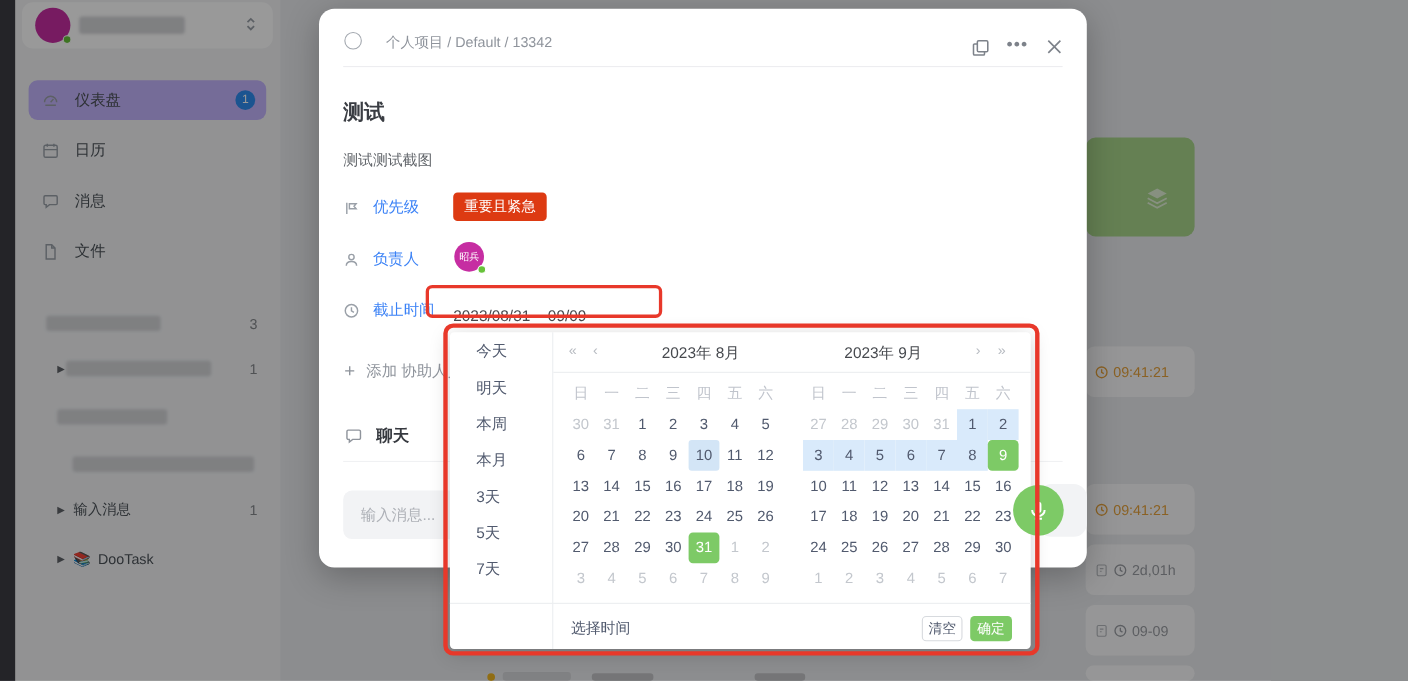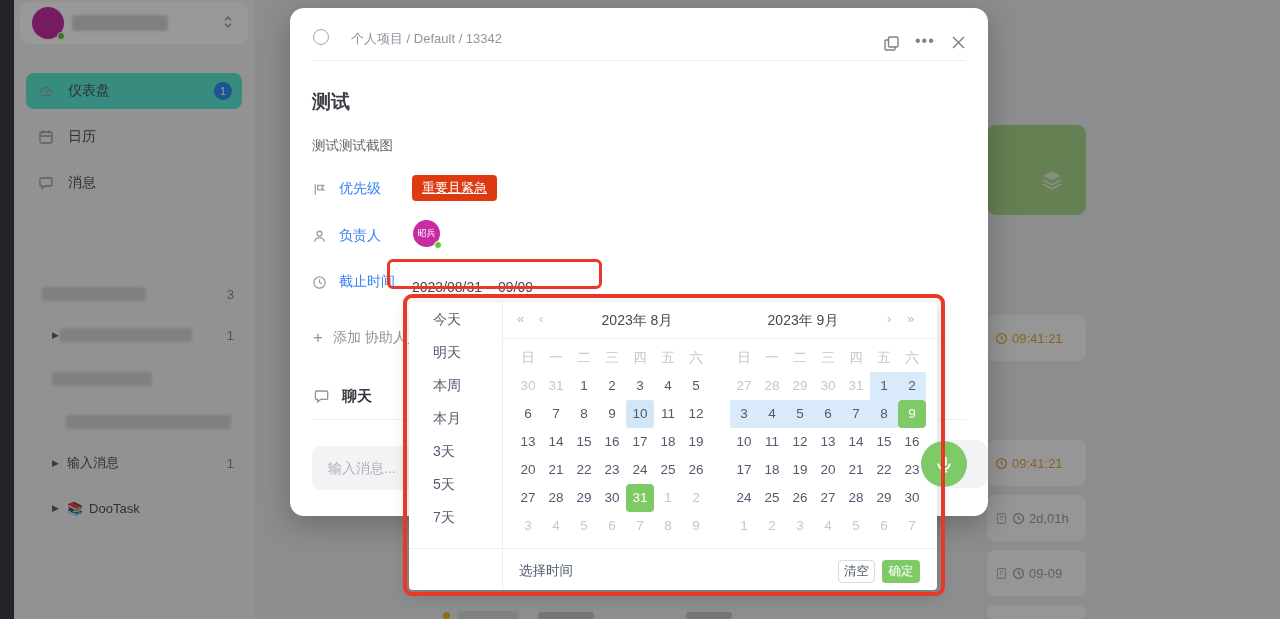--- a/index.html
+++ b/index.html
@@ -12,21 +12,21 @@
   .edge-strip { left:0; top:0; width:14px; height:619px; background:#3c3c44; }
   .sidebar { left:14px; top:0; width:241px; height:619px; background:#f3f4f6; }
   .user-card { position:absolute; left:6px; top:2px; width:228px; height:42px; background:#fff; border-radius:10px; }
   .avatar { position:absolute; border-radius:50%; background:#c62da2;text-align:center; }
   .user-card .avatar { left:12px; top:5px; width:32px; height:32px; }
   .presence { position:absolute; width:8px; height:8px; border-radius:50%; background:#67c23a; border:1.5px solid #fff; }
   .blur-block { position:absolute; background:#d4d5d8; border-radius:3px; filter:blur(1.5px); }
   .chev-updown { position:absolute; right:12px; top:12px; color:#9aa0a8; width:16px; height:16px; }
   .nav-wrap { position:absolute; left:12px; top:73px; width:216px; }
   .nav-item { position:relative; height:36px; margin-bottom:10px; border-radius:8px; display:flex; align-items:center; padding:0 12px; color:#4c5258; font-size:14px; }
-  .nav-item.active { background:#5eead4; }
+  .nav-item.active { background:#c4b5fd; }
   .nav-item .nicon { width:16px; height:16px; color:#9aa0a8; margin-right:14px; flex:0 0 16px; }
   .nav-item .badge { position:absolute; right:10px; top:9px; min-width:18px; height:18px; border-radius:9px; background:#2d8cf0; color:#fff; font-size:11px; line-height:18px; text-align:center; padding:0 5px; }
   .grp-row { position:absolute; left:12px; width:216px; height:22px; font-size:13px; color:#4c5258; display:flex; align-items:center; }
   .grp-row .tri { color:#5f6368; font-size:9px; margin:0 8px 0 26px; }
   .grp-row .cnt { position:absolute; right:8px; color:#86898d; }
   .main-bg { left:255px; top:0; width:1025px; height:619px; background:#eaecef; }
   .green-card { left:987px; top:125px; width:99px; height:90px; border-radius:9px; background:#a8d58a; }
   .green-card svg { position:absolute; left:52px; top:42px; width:26px; height:26px; color:rgba(255,255,255,.65); }
   .bg-row { left:987px; width:99px; height:46px; border-radius:8px; background:#fbfbfc; display:flex; align-items:center; padding-left:8px; font-size:13px; gap:4px; }
   .bg-row .ric { width:13px; height:13px; flex:0 0 13px; }
@@ -42,21 +42,21 @@
   
   .modal { left:290px; top:8px; width:698px; height:508px; background:#fff; border-radius:14px; z-index:10; box-shadow:0 8px 30px rgba(0,0,0,.25);padding-left:34px; }
   .m-check { position:absolute; left:23px; top:21px; width:16px; height:16px; border:1.5px solid #a3a8af; border-radius:50%; }
   .m-crumb { position:absolute; left:61px; top:22px; font-size:13px; color:#8f949c; }
   .m-ico { position:absolute; width:17px; height:17px; color:#7d828a; }
   .m-divider { position:absolute; left:22px; right:22px; height:1px; background:#ededf0; }
   .m-title { position:absolute; left:22px; top:81px; font-size:19px; font-weight:700; color:#3a3d43; }
   .m-desc { position:absolute; left:22px; top:129px; font-size:13.5px; color:#5f6368; }
   .f-label { position:absolute; left:22px; display:flex; align-items:center; gap:12px; color:#3b82f6; font-size:14px; }
   .f-label .fi { width:15px; height:15px; color:#9aa0a8; }
-  .p-badge { position:absolute; left:122px; top:167px; height:26px; line-height:26px; padding:0 10px; background:#dd3a12; color:#fff; font-size:13px; border-radius:4px;text-decoration:underline; }
+  .p-badge { position:absolute; left:122px; top:167px; height:26px; line-height:26px; padding:0 10px; background:#dd3a12; color:#fff; font-size:13px; border-radius:4px; }
   .a-avatar { left:123px; top:212px; width:27px; height:27px; color:#fff; font-size:9px; display:flex; align-items:center; justify-content:center; }
   .due-text { position:absolute; left:122px; top:265px; height:28px; line-height:28px; font-size:14px; color:#47494d; }
   .add-row { position:absolute; left:23px; top:321px; display:flex; align-items:center; gap:10px; color:#8f949c; font-size:14px; }
   .add-row .plus { font-size:17px; line-height:14px; }
   .chat-tab { position:absolute; left:23px; top:379px; display:flex; align-items:center; gap:12px; }
   .chat-tab .fi { width:17px; height:17px; color:#8f949c; }
   .chat-tab .t { font-size:15px; font-weight:700; color:#36393f; }
   .chat-div { position:absolute; left:22px; right:22px; top:411px; height:1px; background:#f0f1f3; }
   .msg-input { position:absolute; left:22px; top:438px; width:600px; height:44px; background:#f2f3f5; border:none; border-radius:8px; padding:0 16px; font-size:14px; color:#47494d; font-family:"Liberation Sans",sans-serif; outline:none; }
   .msg-input::placeholder { color:#aeb1b7; }
@@ -122,20 +122,27 @@
               <rect x="2" y="3" width="12" height="11" rx="1.5"></rect>
               <path d="M5 1.6v2.8M11 1.6v2.8M2 7h12"></path>
             </svg></span>
           <span>日历</span>
         </div>
         <div class="nav-item">
           <span class="nicon"><svg viewBox="0 0 16 16" fill="none" stroke="currentColor" stroke-width="1.3">
               <path d="M3 3h10a1 1 0 0 1 1 1v6a1 1 0 0 1-1 1H7l-3 2.4V11H3a1 1 0 0 1-1-1V4a1 1 0 0 1 1-1z"></path>
             </svg></span>
           <span>消息</span>
+        </div>
+        <div class="nav-item">
+          <span class="nicon"><svg viewBox="0 0 16 16" fill="none" stroke="currentColor" stroke-width="1.3">
+              <path d="M4 1.5h5l3 3v10H4z"></path>
+              <path d="M9 1.5v3h3"></path>
+            </svg></span>
+          <span>文件</span>
         </div>
       </div>
     <div id="grp-wrap">
         <div class="grp-row" style="top: 283px;">
           <span class="blur-block" style="left:16px; top:4px; width:104px; height:14px;"></span>
           <span class="cnt">3</span>
         </div>
         <div class="grp-row" style="top: 324px;">
           <span class="tri">▶</span>
           <span class="blur-block" style="left:34px; top:4px; width:132px; height:14px;"></span>

